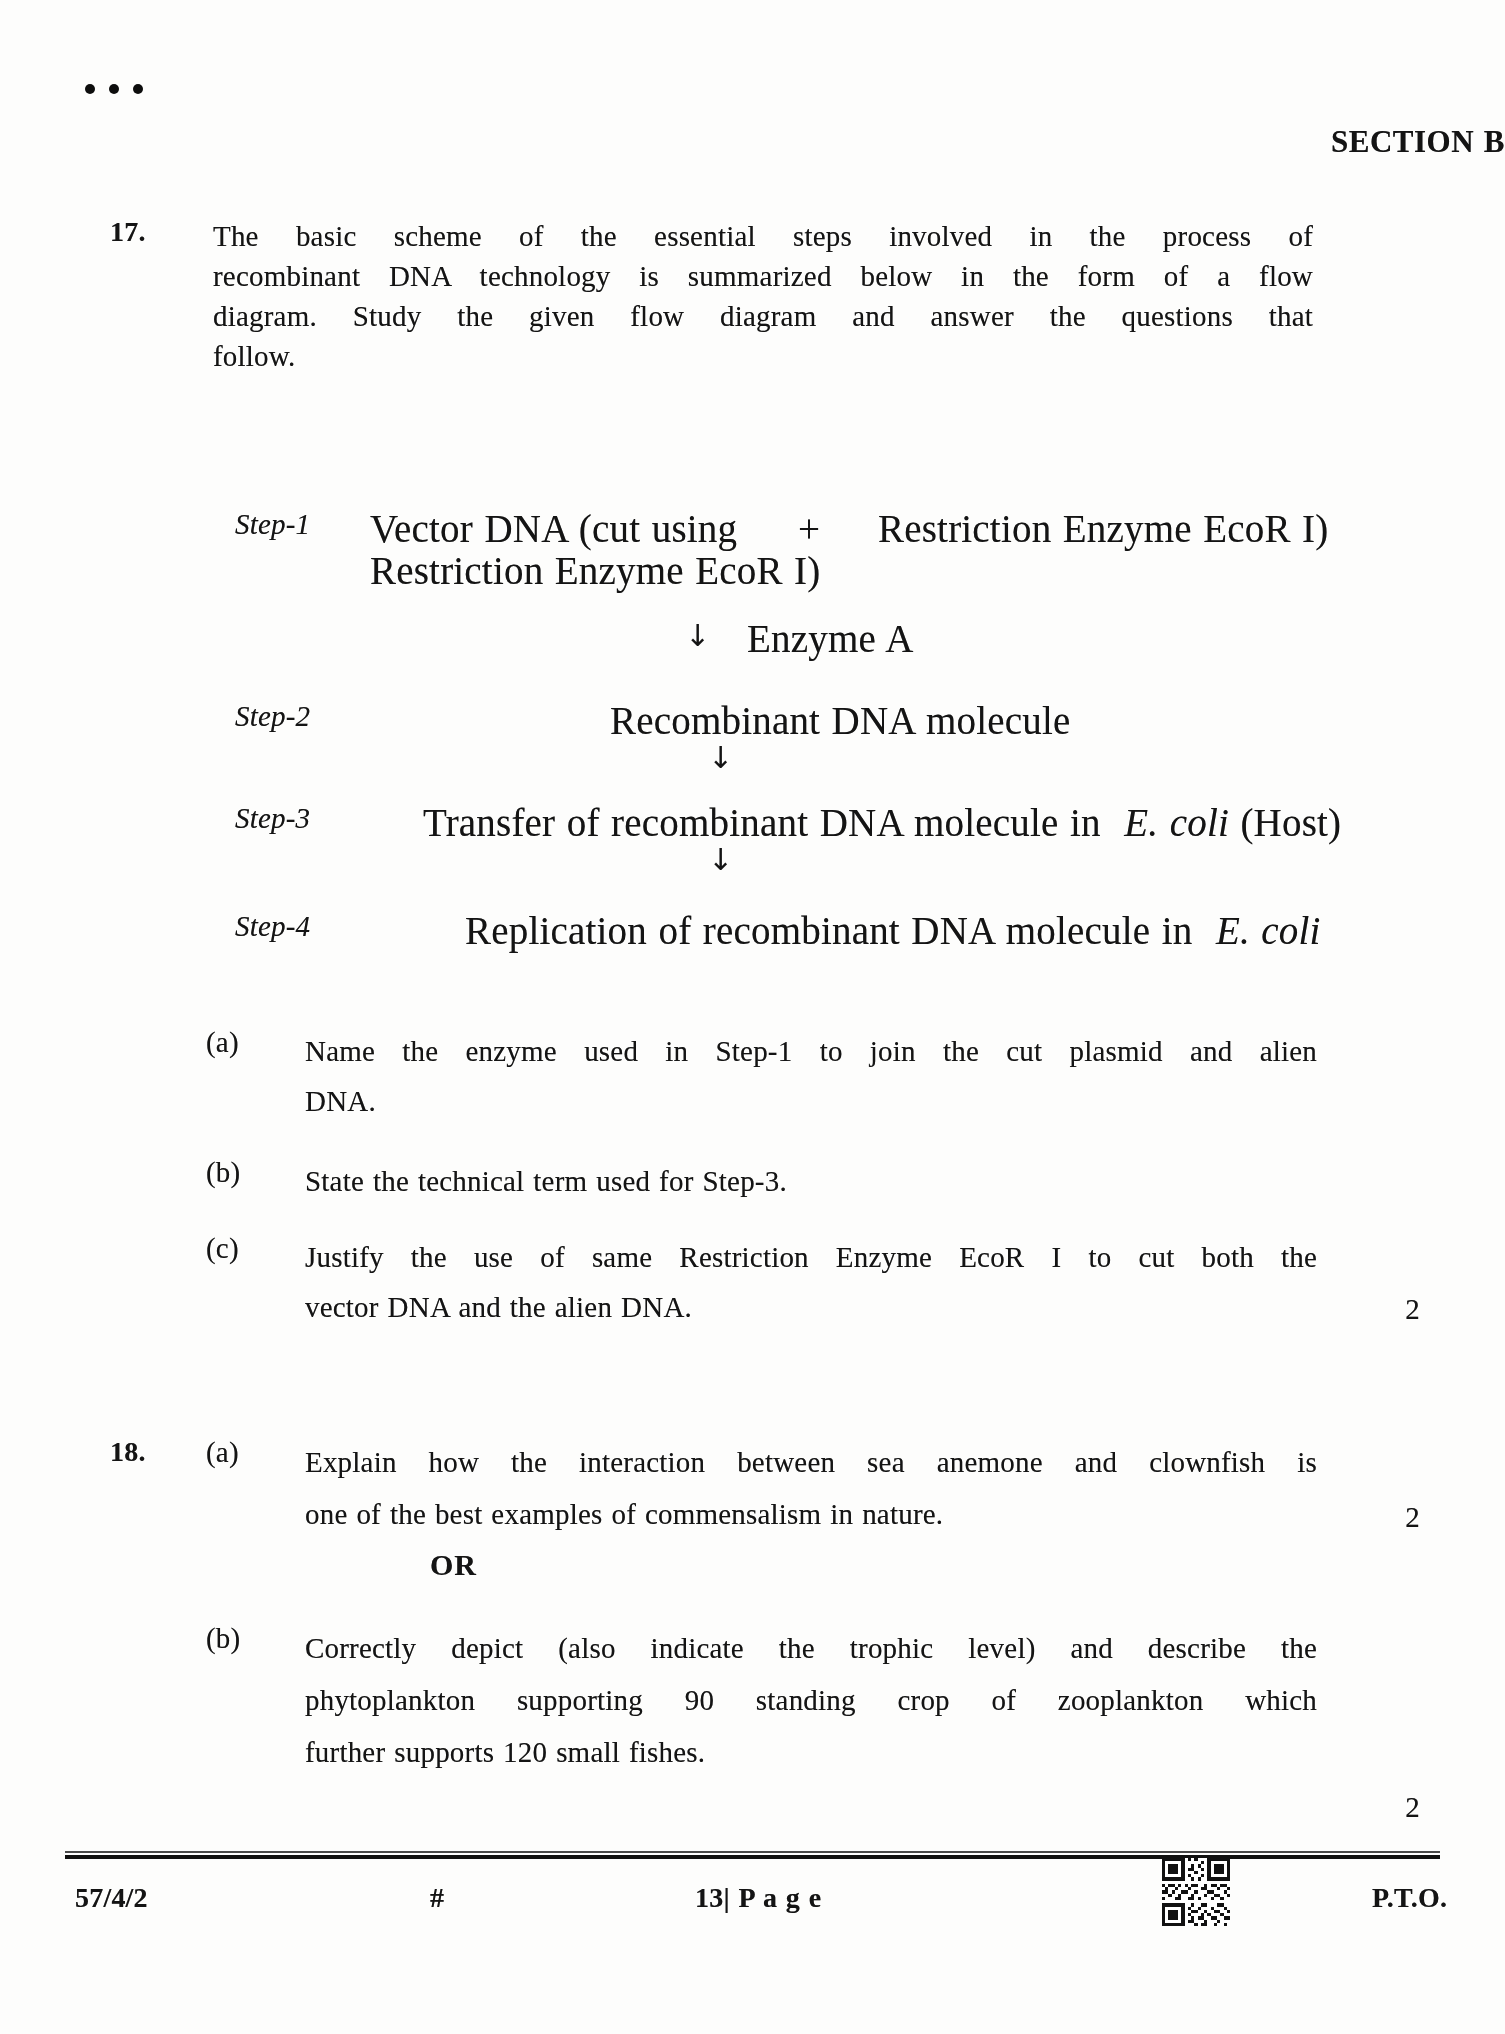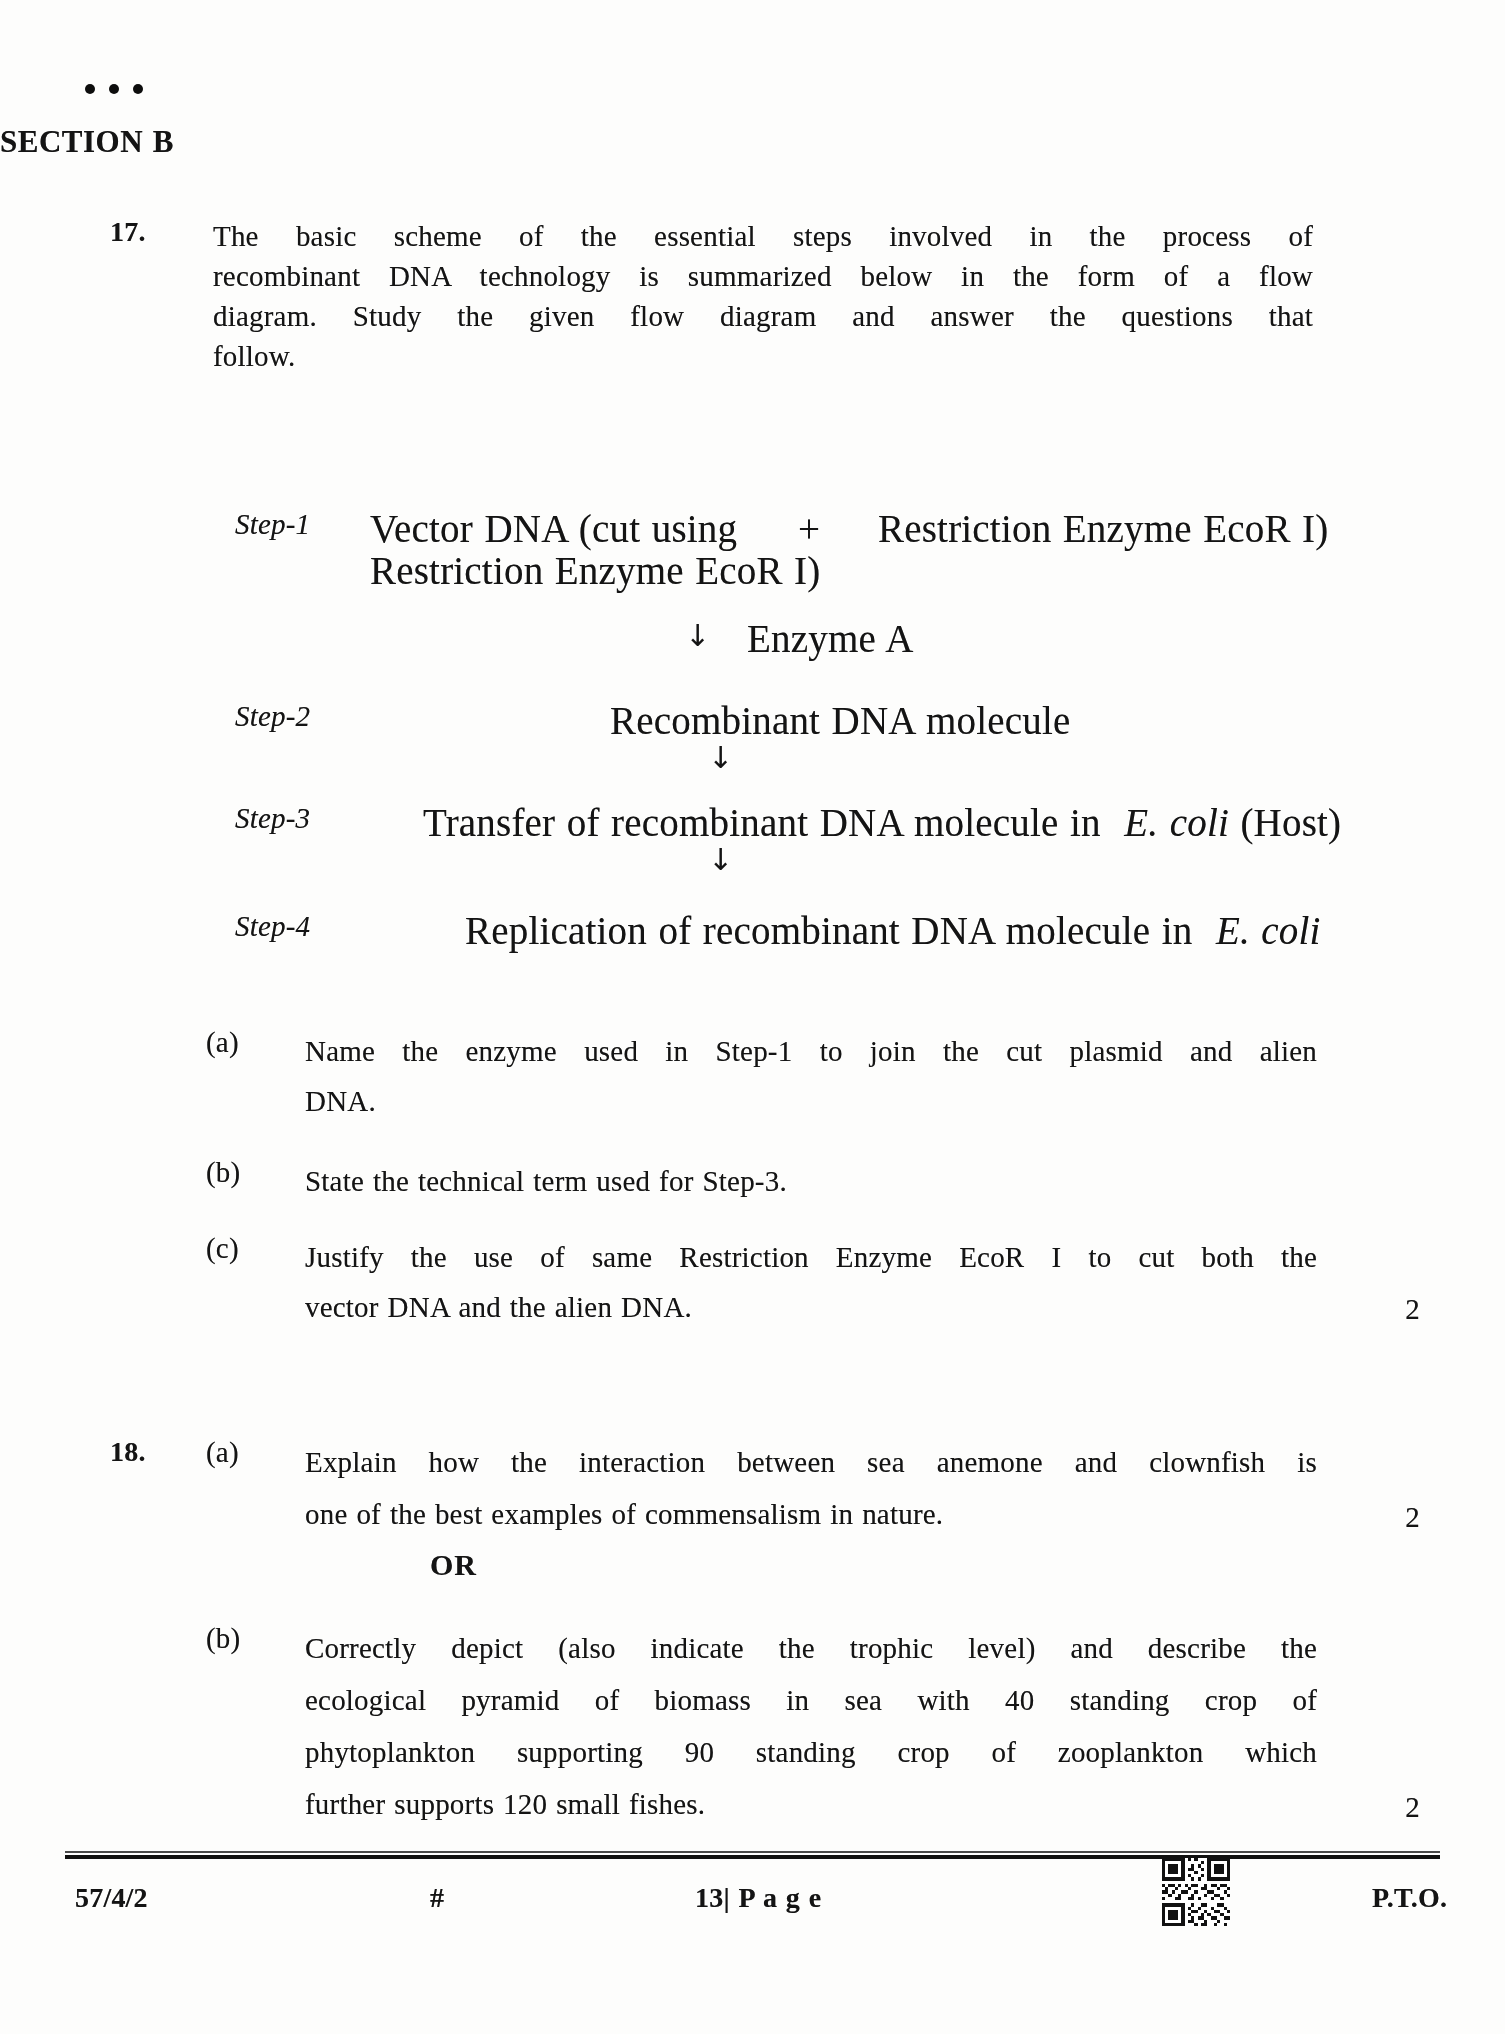--- a/index.html
+++ b/index.html
@@ -11,21 +11,21 @@
     -webkit-font-smoothing:antialiased;
   }
   .page{position:absolute;inset:0;overflow:hidden;}
   .txt{text-shadow:0 0 .5px rgba(20,20,20,.45);letter-spacing:.2px;word-spacing:1.5px;}
   .abs{position:absolute;}
   
   .dots{position:absolute;left:85px;top:84px;display:flex;gap:14px;}
   .dots i{width:10px;height:10px;border-radius:50%;background:#0d0d0d;display:block;}
   
   .section-title{
-    position:absolute;left:0;right:0;top:124px;text-align:left;
+    position:absolute;left:0;right:0;top:124px;text-align:right;
     font-size:31px;font-weight:700;letter-spacing:.5px;
   }
   .content{position:absolute;left:85px;top:0;width:1335px;}
   .row{position:absolute;left:0;width:1335px;}
   .qnum{position:absolute;left:25px;top:0;font-size:28px;font-weight:700;}
   .plabel{position:absolute;left:121px;top:0;font-size:29px;}
   .ptext{position:absolute;left:220px;top:0;width:1012px;font-size:29px;}
   .intro{position:absolute;left:128px;top:0;width:1100px;font-size:29px;}
   .line{line-height:40px;}
   .l50 .line{line-height:50px;}
@@ -144,21 +144,20 @@
   </div>
 
   <div class="or-divider txt">OR</div>
 
   <div class="content">
 
     <div class="row l52" style="top:1622px;height:208px;">
       <span class="plabel txt">(b)</span>
       <div class="ptext txt">
         <div class="line stretch">Correctly depict (also indicate the trophic level) and describe the</div>
-        <div class="line stretch">ecological pyramid of biomass in sea with 40 standing crop of</div>
         <div class="line stretch">phytoplankton supporting 90 standing crop of zooplankton which</div>
         <div class="line">further supports 120 small fishes.</div>
       </div>
       <span class="marks txt">2</span>
     </div>
   </div>
 
   <div class="footrule"></div>
 
   <span class="footer-item txt" style="left:75px;">57/4/2</span>

